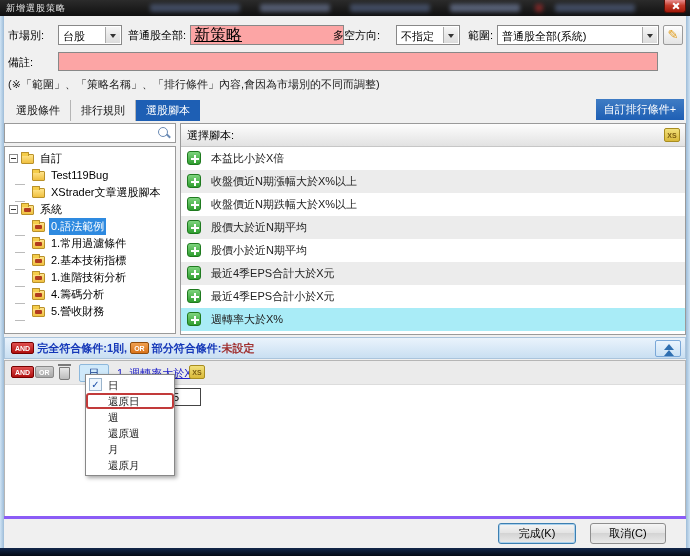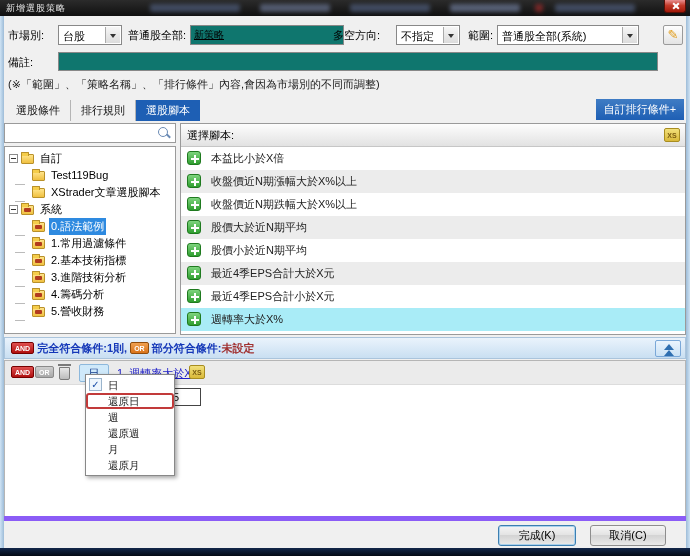--- a/index.html
+++ b/index.html
@@ -27,22 +27,22 @@
     background:linear-gradient(90deg,#cfe3f4,#9dbcd8); z-index:5; }
   .glass-l{left:0;} .glass-r{right:0; background:linear-gradient(90deg,#9dbcd8,#cfe3f4);}
 
   .lbl { position:absolute; top:0; line-height:20px; white-space:nowrap; }
 
   
   .row1 { position:absolute; left:0; top:9px; width:690px; height:20px; }
   .row2 { position:absolute; left:0; top:36px; width:690px; height:20px; }
   .hint { position:absolute; left:8px; top:61px; font-size:11px; color:#1a1a1a; }
 
-  .txt { position:absolute; height:20px; background:#0f766e; border:1px solid #888;
-    font-family:inherit; font-size:10px; padding:0 3px;text-decoration:underline; }
+  .txt { position:absolute; height:20px; background:#fca5a5; border:1px solid #888;
+    font-family:inherit; font-size:16px; padding:0 3px;text-decoration:underline; }
   .selectbox { position:absolute; height:20px; background:#fff; border:1px solid #888; cursor:pointer; }
   .selectbox .val { position:absolute; left:4px; top:3px; white-space:nowrap; }
   .dd-btn { position:absolute; right:1px; top:1px; bottom:1px; width:15px;
     background:linear-gradient(#f6f6f6,#dcdcdc); border-left:1px solid #aaa; }
   .dd-btn::after { content:""; position:absolute; left:4px; top:7px;
     border:3px solid transparent; border-top:4px solid #333; }
   .pencil-btn { position:absolute; left:663px; top:0; width:20px; height:20px;
     background:linear-gradient(#fefefe,#e3e3e3); border:1px solid #9a9a9a; border-radius:2px;
     color:#e09b18; font-size:13px; text-align:center; line-height:18px; cursor:pointer; }
 
@@ -123,21 +123,21 @@
 
   
   .menu { position:absolute; left:80px; top:13px; width:90px; background:#fff; border:1px solid #888;
     box-shadow:2px 2px 4px rgba(0,0,0,.35); padding:2px 0; z-index:10; }
   .mitem { position:relative; height:16px; line-height:16px; padding-left:22px; cursor:pointer; font-size:10.5px; color:#222; }
   .mitem .chk { position:absolute; left:3px; top:1px; width:13px; height:13px; border:1px solid #9ab4cc;
     background:#eef6fd; color:#1a4ea8; font-size:10px; line-height:12px; text-align:center; }
   .mitem.annotated { box-shadow:inset 0 0 0 2px #c23a3a; border-radius:3px; }
 
   
-  .footer { position:absolute; left:0; bottom:4px; width:690px; height:28px; border-top:5px solid #8b5cf6; background:#f0f0f0; }
+  .footer { position:absolute; left:0; bottom:4px; width:690px; height:28px; border-top:3px solid #8b5cf6; background:#f0f0f0; }
   .btn { position:absolute; top:4px; height:21px; background:linear-gradient(#f5f5f5,#e4e4e4 45%,#d2d2d2 46%,#e9e9e9);
     border:1px solid #8e8e8e; border-radius:3px; font-size:11px; text-align:center; line-height:19px; cursor:pointer; }
   .btn.ok { left:498px; width:78px; border-color:#3c7fb1; box-shadow:0 0 0 1px #a9d0ec inset; }
   .btn.cancel { left:590px; width:76px; }
 
   .taskbar { position:absolute; left:0; bottom:0; width:690px; height:8px;
     background:linear-gradient(#12264a,#040a14); }
 </style>
 </head>
 <body>
@@ -164,21 +164,21 @@
         <span class="dd-btn"></span>
       </div>
       <span class="lbl" style="left:128px">普通股全部:</span>
       <input class="txt" style="left: 190px; width: 154px;" value="新策略">
       <span class="lbl" style="left:333px">多空方向:</span>
       <div class="selectbox" style="left:396px;width:64px">
         <span class="val">不指定</span>
         <span class="dd-btn"></span>
       </div>
       <span class="lbl" style="left:468px">範圍:</span>
-      <div class="selectbox" style="left:497px;width:142px">
+      <div class="selectbox" style="left:497px;width:162px">
         <span class="val">普通股全部(系統)</span>
         <span class="dd-btn"></span>
       </div>
       <span class="pencil-btn">✎</span>
     </div>
 
     <div class="row2">
       <span class="lbl" style="left:8px">備註:</span>
       <input class="txt" style="left: 58px; width: 600px; height: 19px;" value="">
     </div>
@@ -229,21 +229,21 @@
         <span class="tlabel">1.常用過濾條件</span>
       </div>
       <div class="trow child">
         <span class="spacer"></span>
           <span class="folder sys"></span>
         <span class="tlabel">2.基本技術指標</span>
       </div>
       <div class="trow child">
         <span class="spacer"></span>
           <span class="folder sys"></span>
-        <span class="tlabel">3.進階技術分析</span>
+        <span class="tlabel">1.進階技術分析</span>
       </div>
       <div class="trow child">
         <span class="spacer"></span>
           <span class="folder sys"></span>
         <span class="tlabel">4.籌碼分析</span>
       </div>
       <div class="trow child">
         <span class="spacer"></span>
           <span class="folder sys"></span>
         <span class="tlabel">5.營收財務</span>

